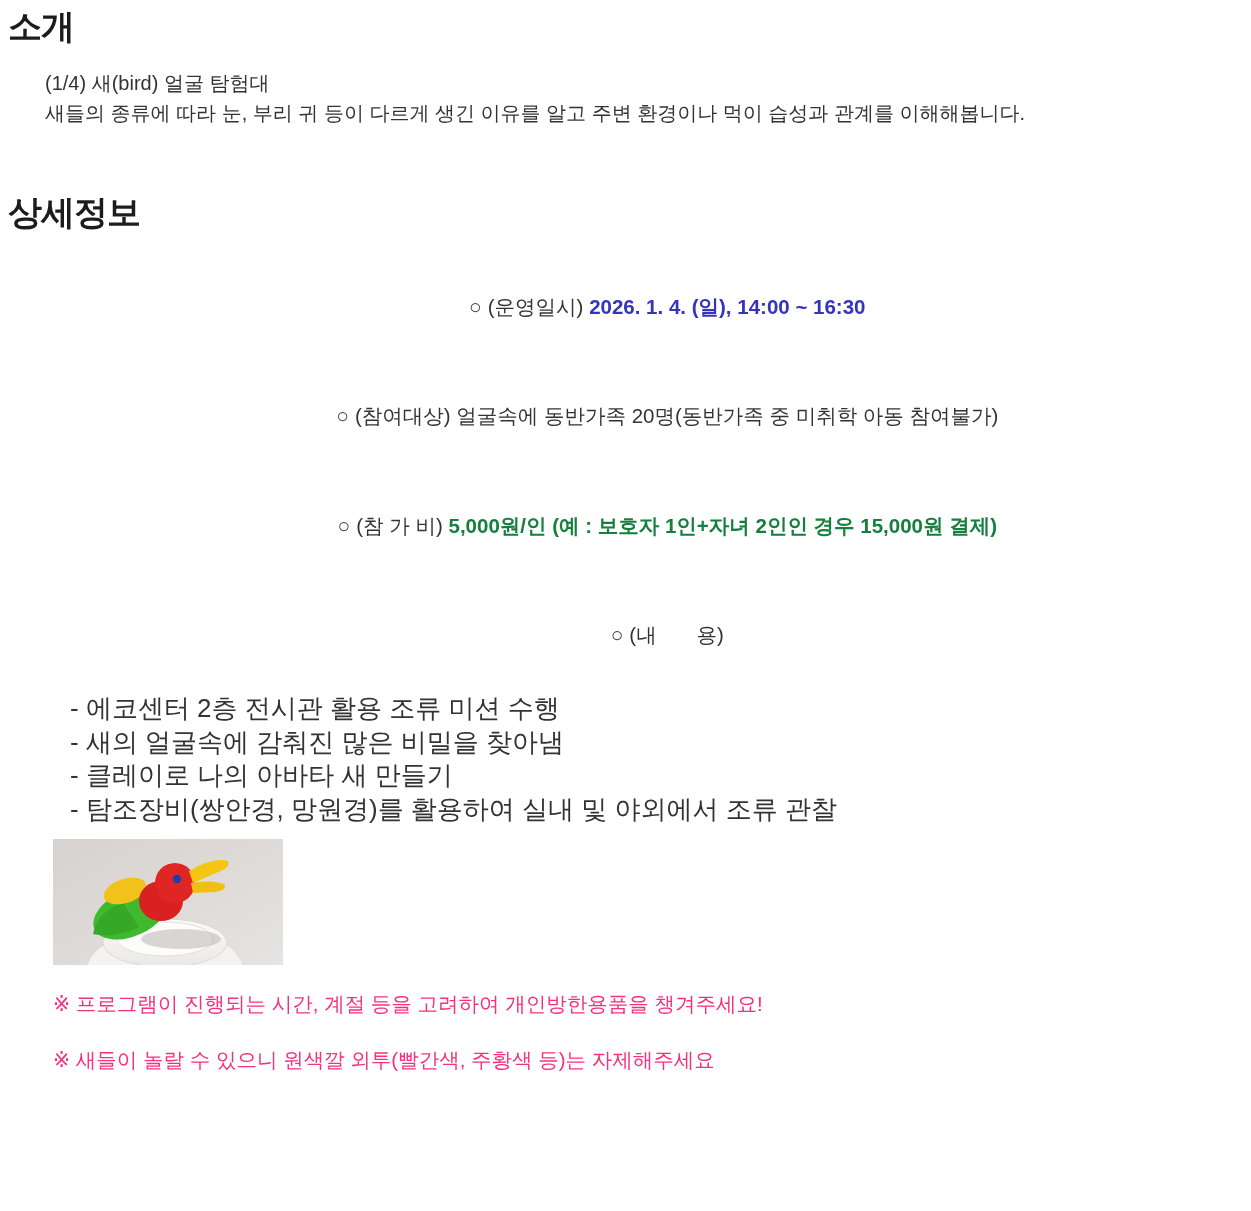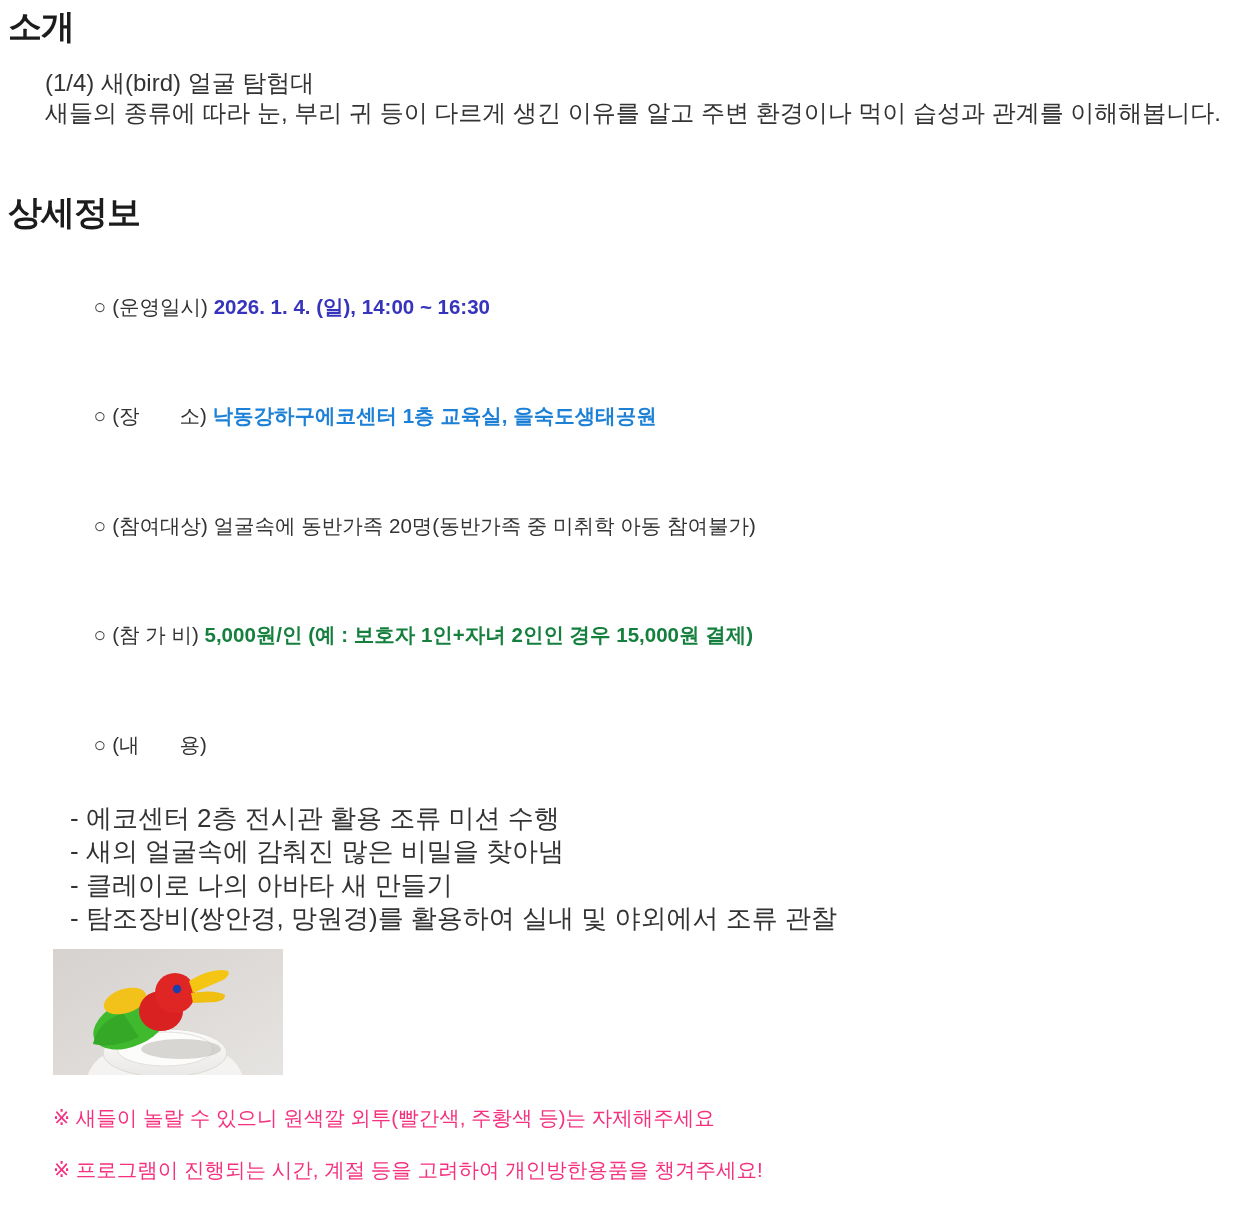--- a/index.html
+++ b/index.html
@@ -8,25 +8,25 @@
     font-family:"Liberation Sans","DejaVu Sans",sans-serif;
     color:#333333;
     -webkit-font-smoothing:antialiased;
   }
   .page{padding:6px 10px 0 8px;}
   h2.sec-title{
     margin:0;font-size:34px;line-height:40px;font-weight:800;color:#1c1c1c;
     letter-spacing:-1px;
   }
   
-  .intro-body{margin:22px 0 16px 37px;font-size:24px;line-height:30px;color:#333;}
+  .intro-body{margin:22px 0 16px 37px;font-size:20px;line-height:30px;color:#333;}
   .intro-body div{white-space:pre-wrap;}
   
   .sec-details{margin-top:64px;}
-  .detail-list{margin:20px 0 0 40px;font-size:20.5px;}
+  .detail-list{margin:20px 0 0 40px;font-size:20.5px;text-align:center;}
   .detail-line{line-height:36.5px;white-space:pre-wrap;}
   .marker{font-size:21px;color:#444;margin-right:6px;}
   .d-label{color:#333;}
   .d-value{font-weight:700;}
   .c-date{color:#3634bc;}
   .c-place{color:#1d80d7;}
   .c-fee{color:#15803d;}
   .sub-list{margin:2px 0 0 62px;font-size:26px;}
   .sub-line{line-height:33.5px;white-space:pre-wrap;}
   
@@ -50,23 +50,20 @@
       <div>새들의 종류에 따라 눈, 부리 귀 등이 다르게 생긴 이유를 알고 주변 환경이나 먹이 습성과 관계를 이해해봅니다.</div>
     </div>
   </section>
 
   <section class="sec-details">
     <h2 class="sec-title">상세정보</h2>
 
     <div class="detail-list">
       <div class="detail-line">
         <span class="marker">○</span><span class="d-label">(운영일시) </span><span class="d-value c-date">2026. 1. 4. (일), 14:00 ~ 16:30</span>
-      </div>
-      <div class="detail-line">
-        <span class="marker">○</span><span class="d-label">(장       소) </span><span class="d-value c-place">낙동강하구에코센터 1층 교육실, 을숙도생태공원</span>
       </div>
       <div class="detail-line">
         <span class="marker">○</span><span class="d-label">(참여대상) 얼굴속에 동반가족 20명(동반가족 중 미취학 아동 참여불가)</span>
       </div>
       <div class="detail-line">
         <span class="marker">○</span><span class="d-label">(참 가 비) </span><span class="d-value c-fee">5,000원/인 (예 : 보호자 1인+자녀 2인인 경우 15,000원 결제)</span>
       </div>
       <div class="detail-line">
         <span class="marker">○</span><span class="d-label">(내       용)</span>
       </div>
@@ -107,19 +104,19 @@
       <ellipse cx="108" cy="62" rx="22" ry="20" fill="#d92121"></ellipse>
       <circle cx="122" cy="44" r="20" fill="#e02525"></circle>
 
       <path d="M136 32 Q160 18 175 22 Q178 26 170 31 L140 44 Z" fill="#f5c514"></path>
       <path d="M138 44 Q162 40 172 46 Q173 51 163 53 L140 54 Z" fill="#f1bf10"></path>
 
       <circle cx="124" cy="40" r="4.2" fill="#1d3fae"></circle>
     </svg>
 
     <div class="notes">
+      <div class="note pink n2">※ 프로그램이 진행되는 시간, 계절 등을 고려하여 개인방한용품을 챙겨주세요!</div>
       <div class="note pink n1">※ 새들이 놀랄 수 있으니 원색깔 외투(빨간색, 주황색 등)는 자제해주세요</div>
-      <div class="note pink n2">※ 프로그램이 진행되는 시간, 계절 등을 고려하여 개인방한용품을 챙겨주세요!</div>
 
     </div>
   </section>
 
 </div>
 
 </body></html>

